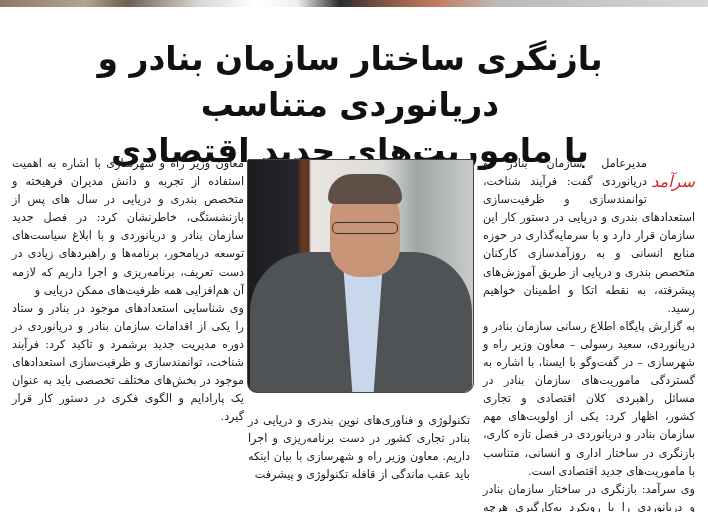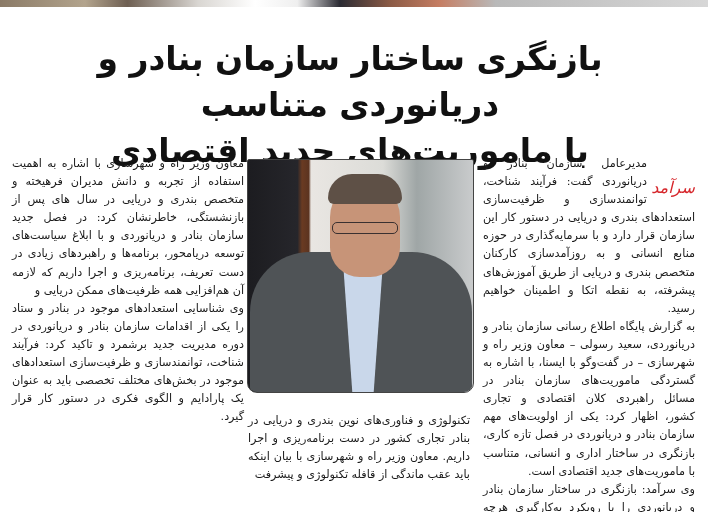--- a/index.html
+++ b/index.html
@@ -24,21 +24,21 @@
   .col {
     position: absolute; direction: rtl; text-align: justify;
     font-family: "DejaVu Sans", sans-serif;
     font-size: 11.2px; line-height: 18.1px; color: #1a1a1a;
   }
   .col p { margin: 0; }
   .col-right { left: 483px; top: 155px; width: 212px; }
   .col-left { left: 12px; top: 155px; width: 232px; }
   .col-center { left: 248px; top: 412px; width: 222px; }
   .brand {
-    float: right; width: 44px; height: 34px; margin-left: 4px; margin-top: 16px;
+    float: right; width: 44px; height: 34px; margin-left: 4px; margin-top: 10px;
     color: #d6262b; font-family: "DejaVu Serif", serif; font-style: italic;
     font-size: 16px; line-height: 34px; text-align: center;
   }
   .photo {
     position: absolute; left: 247px; top: 159px; width: 225px; height: 232px;
     border: 1px solid #444; border-radius: 2px 2px 10px 10px;
     overflow: hidden;
     background: linear-gradient(90deg, #1c1c20 0%, #26262b 22%, #6a3b22 24%, #5c3420 27%, #e9e6e2 28%, #dcdcd8 60%, #9fa6a6 75%, #c9cbcc 100%);
   }
   .photo .suit {

